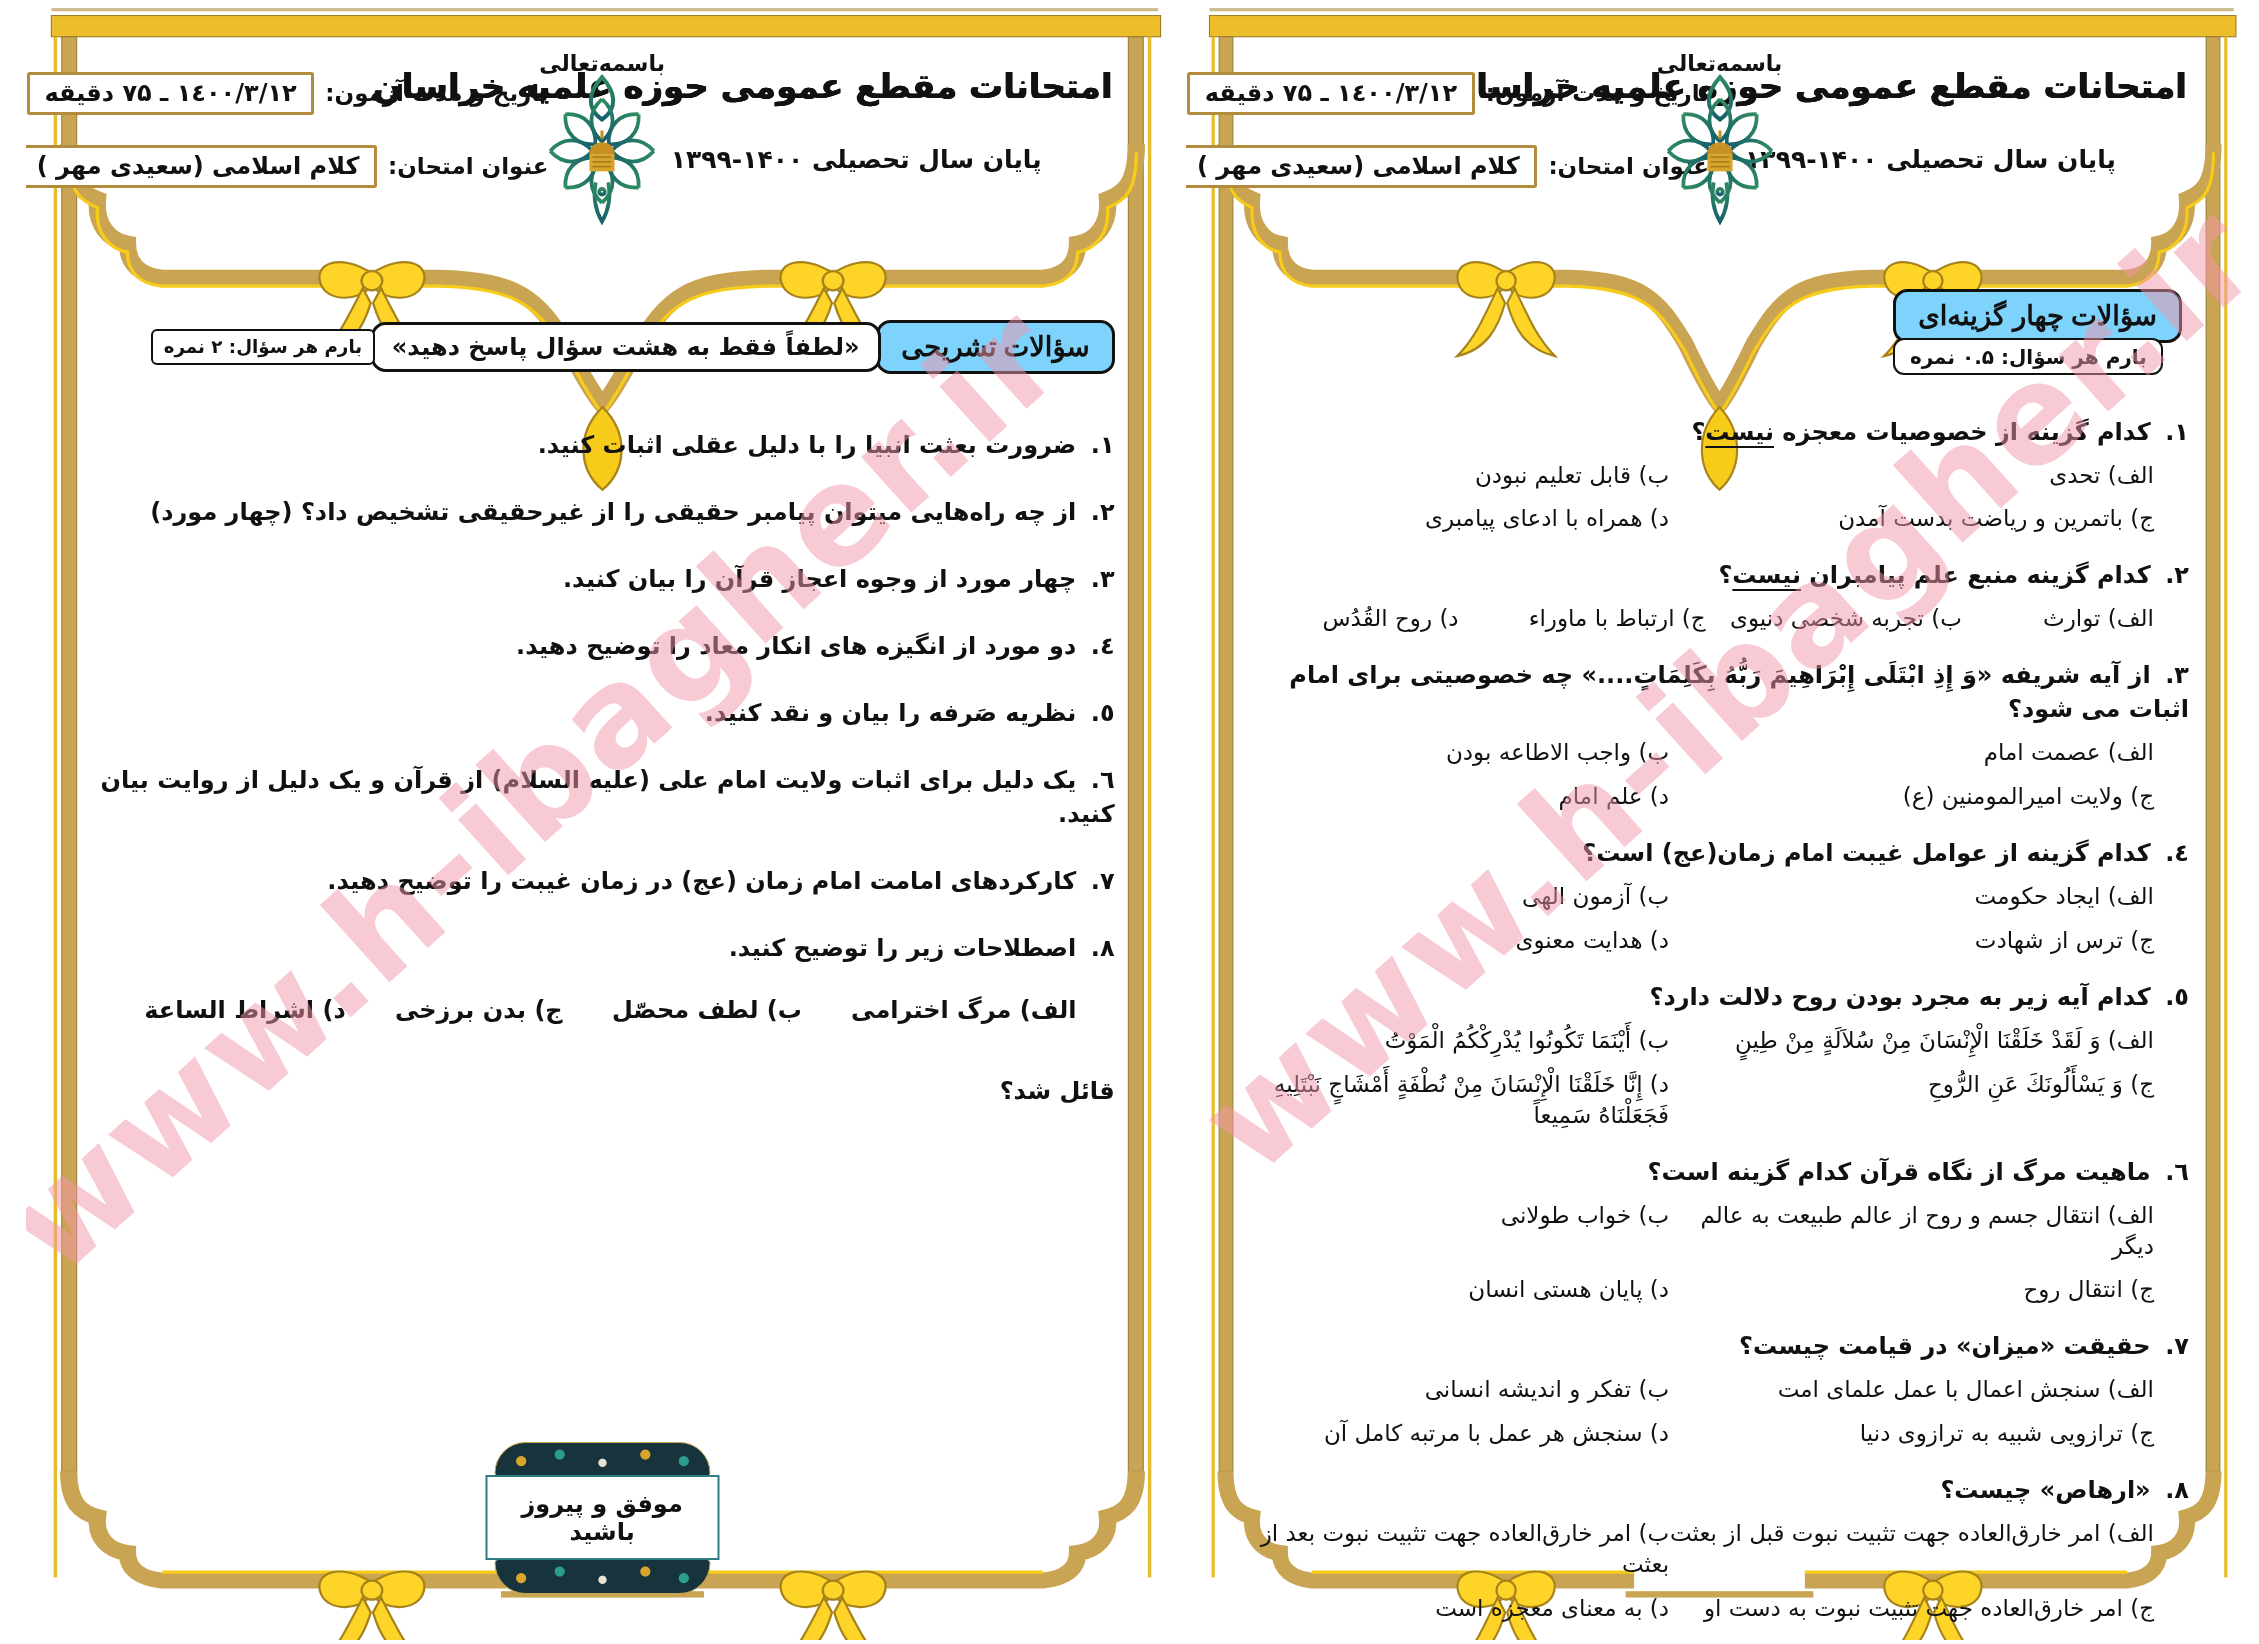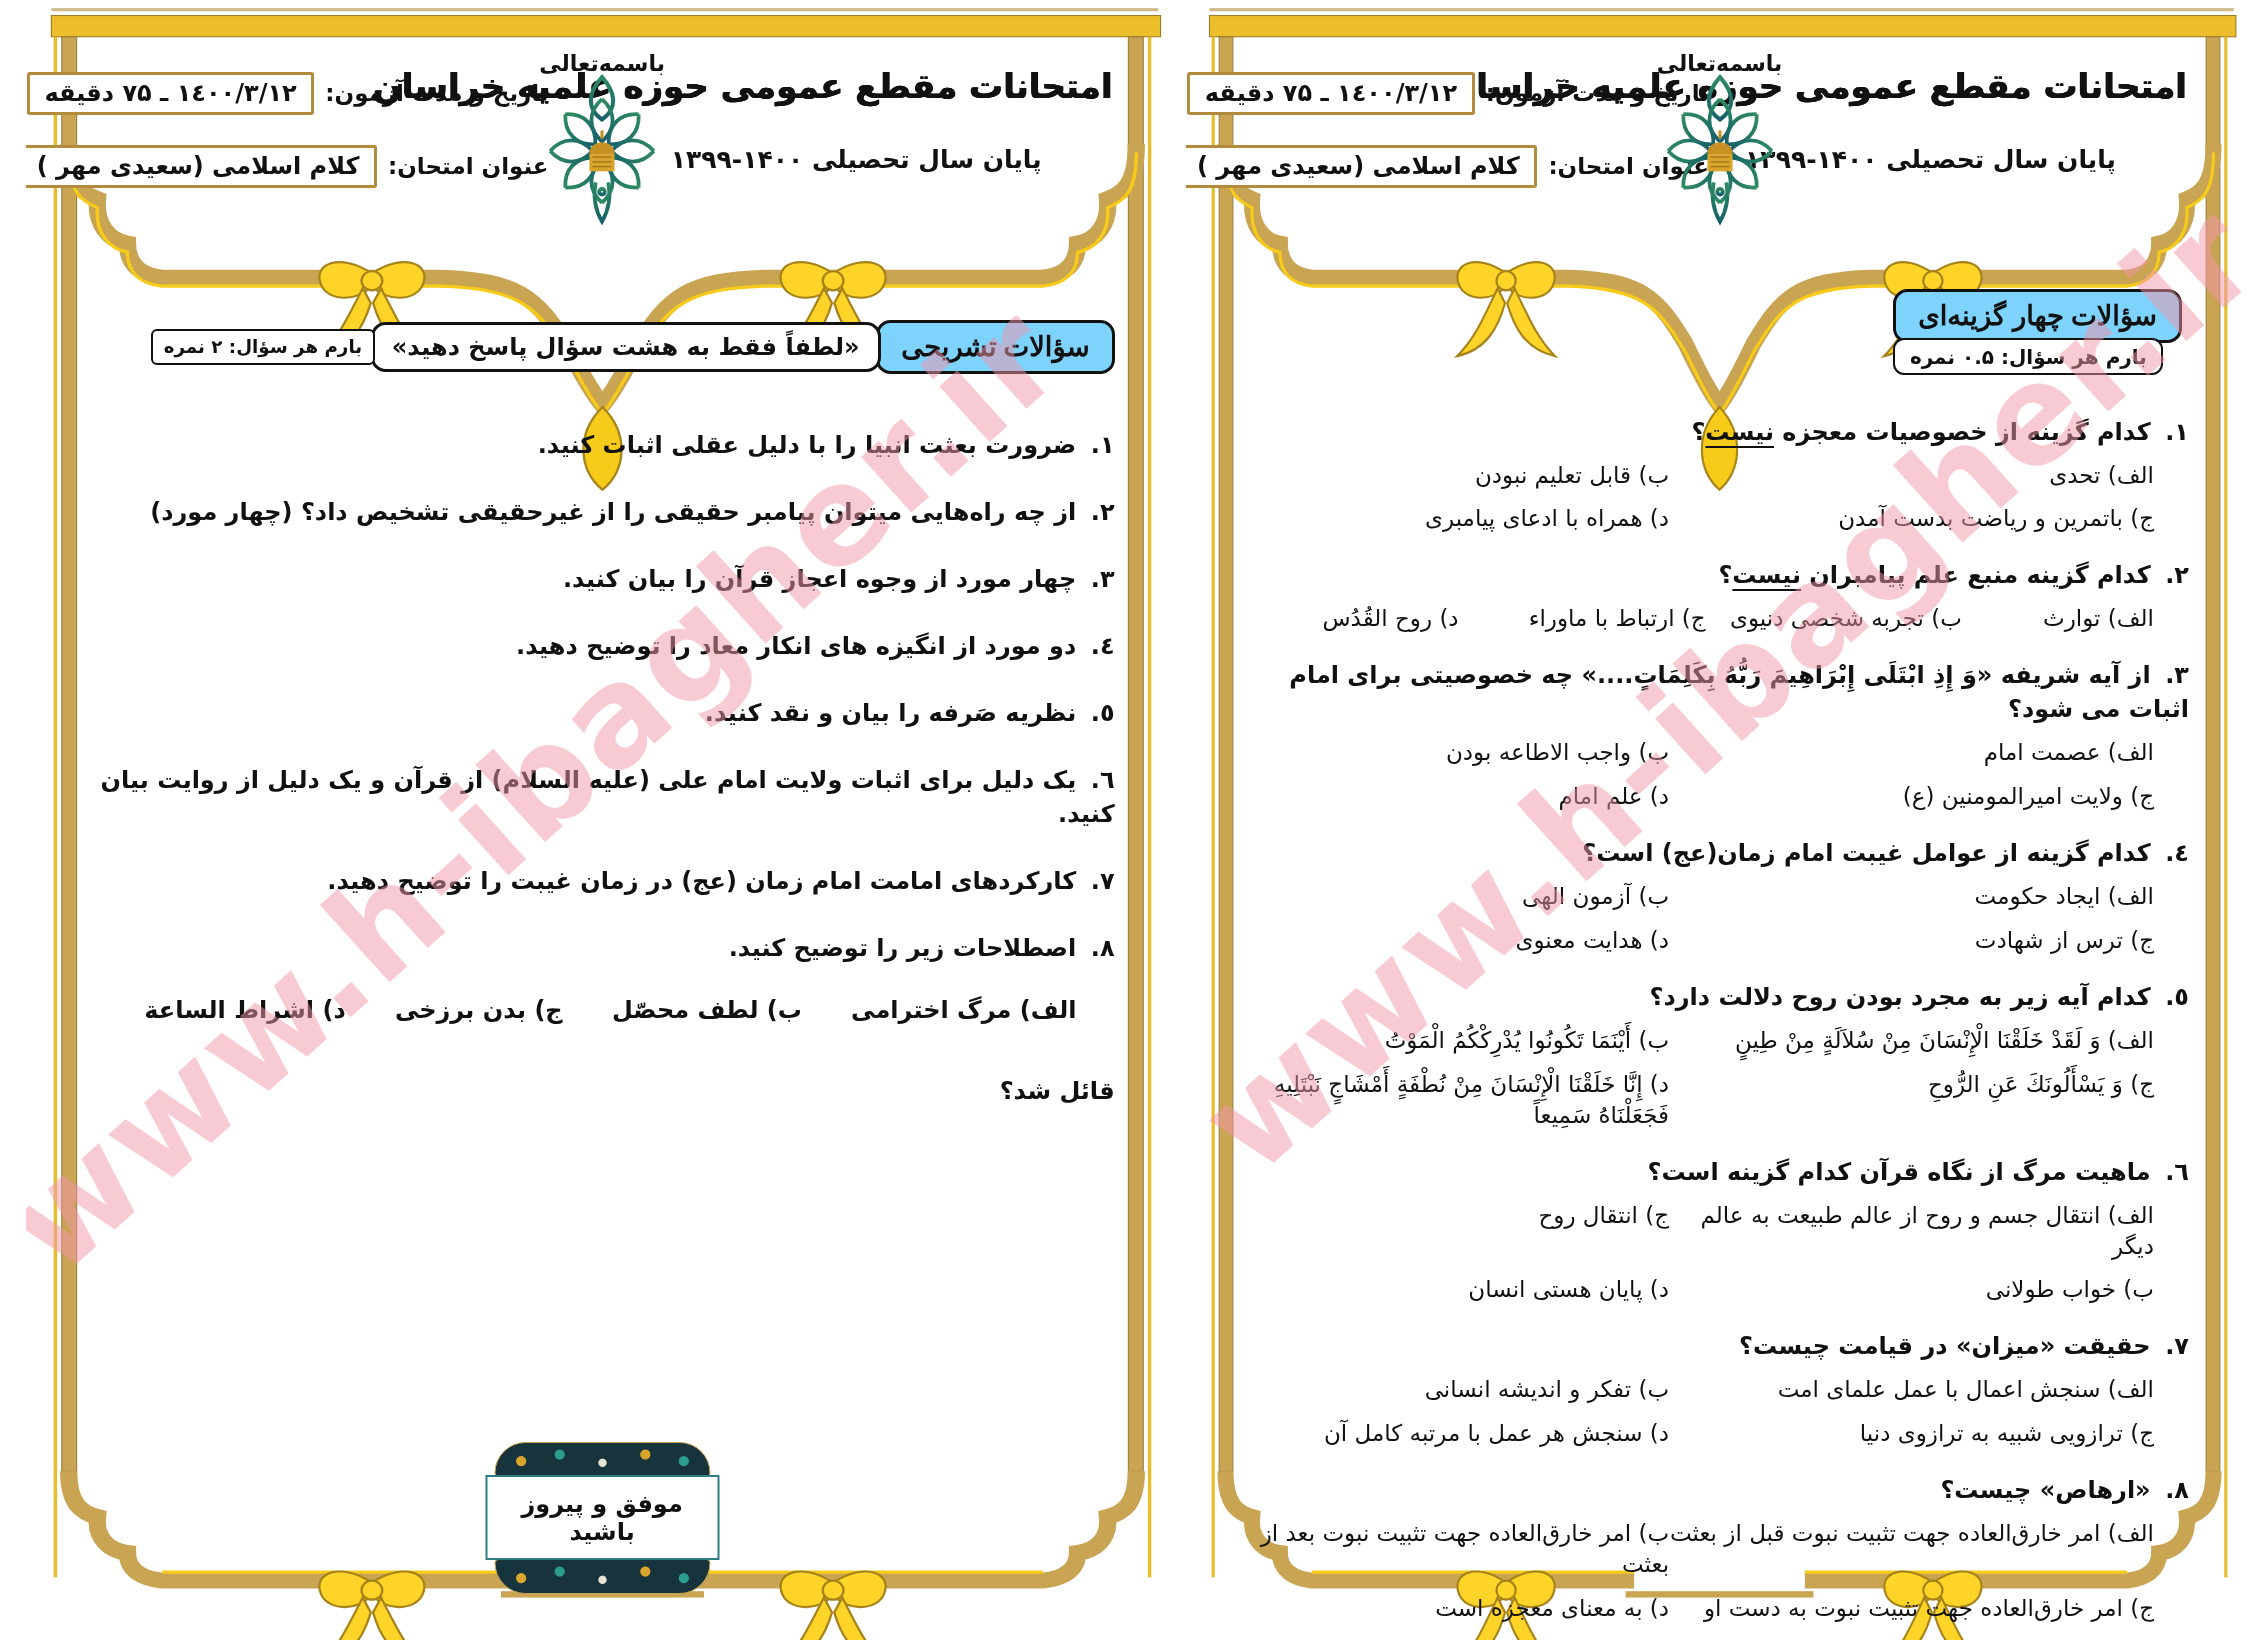--- a/index.html
+++ b/index.html
@@ -409,22 +409,22 @@
             <span class="cell">ب) أَيْنَمَا تَكُونُوا يُدْرِكْكُمُ الْمَوْتُ</span>
             <span class="cell">ج) وَ يَسْأَلُونَكَ عَنِ الرُّوحِ</span>
             <span class="cell">د) إِنَّا خَلَقْنَا الْإِنْسَانَ مِنْ نُطْفَةٍ أَمْشَاجٍ نَبْتَلِيهِ فَجَعَلْنَاهُ سَمِيعاً</span>
           </div>
         </div>
 
         <div class="q">
           <div class="stem"><span class="qnum">٦.</span><span>ماهیت مرگ از نگاه قرآن کدام گزینه است؟</span></div>
           <div class="opts c2">
             <span class="cell">الف) انتقال جسم و روح از عالم طبیعت به عالم دیگر</span>
+            <span class="cell">ب) خواب طولانی</span>
             <span class="cell">ج) انتقال روح</span>
-            <span class="cell">ب) خواب طولانی</span>
             <span class="cell">د) پایان هستی انسان</span>
           </div>
         </div>
 
         <div class="q">
           <div class="stem"><span class="qnum">۷.</span><span>حقیقت «میزان» در قیامت چیست؟</span></div>
           <div class="opts c2">
             <span class="cell">الف) سنجش اعمال با عمل علمای امت</span>
             <span class="cell">ب) تفکر و اندیشه انسانی</span>
             <span class="cell">ج) ترازویی شبیه به ترازوی دنیا</span>

